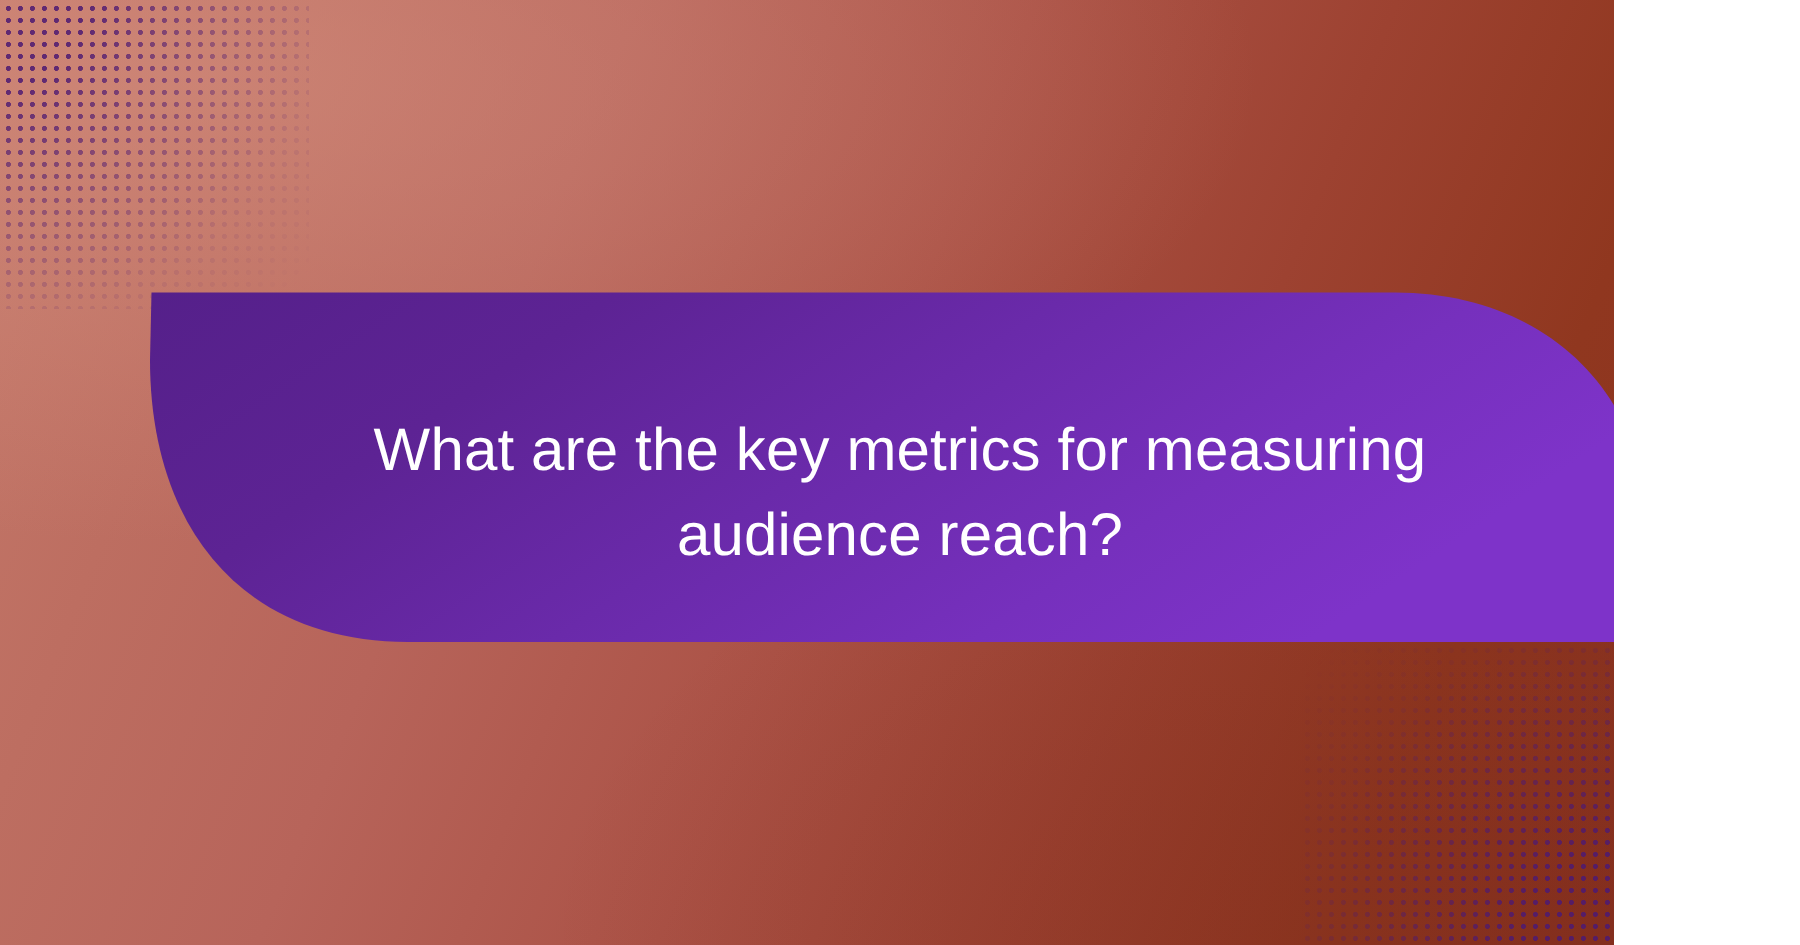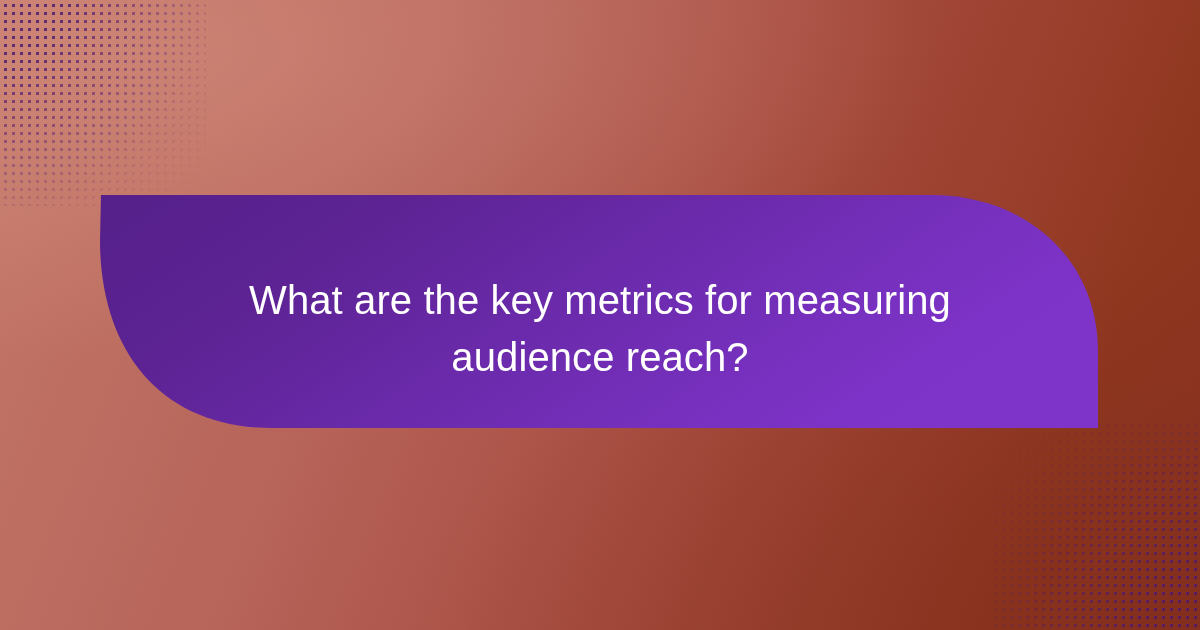--- a/index.html
+++ b/index.html
@@ -4,21 +4,21 @@
 <title>Question Card</title>
 <style>
   html, body {
     margin: 0;
     padding: 0;
     background: #ffffff;
   }
 
   #stage {
     position: relative;
-    width: 1200px;
+    width: 1076px;
     height: 630px;
     overflow: hidden;
     font-family: "Liberation Sans", sans-serif;
   }
 
   
   .bg-base {
     position: absolute;
     inset: 0;
     background: linear-gradient(112deg,

